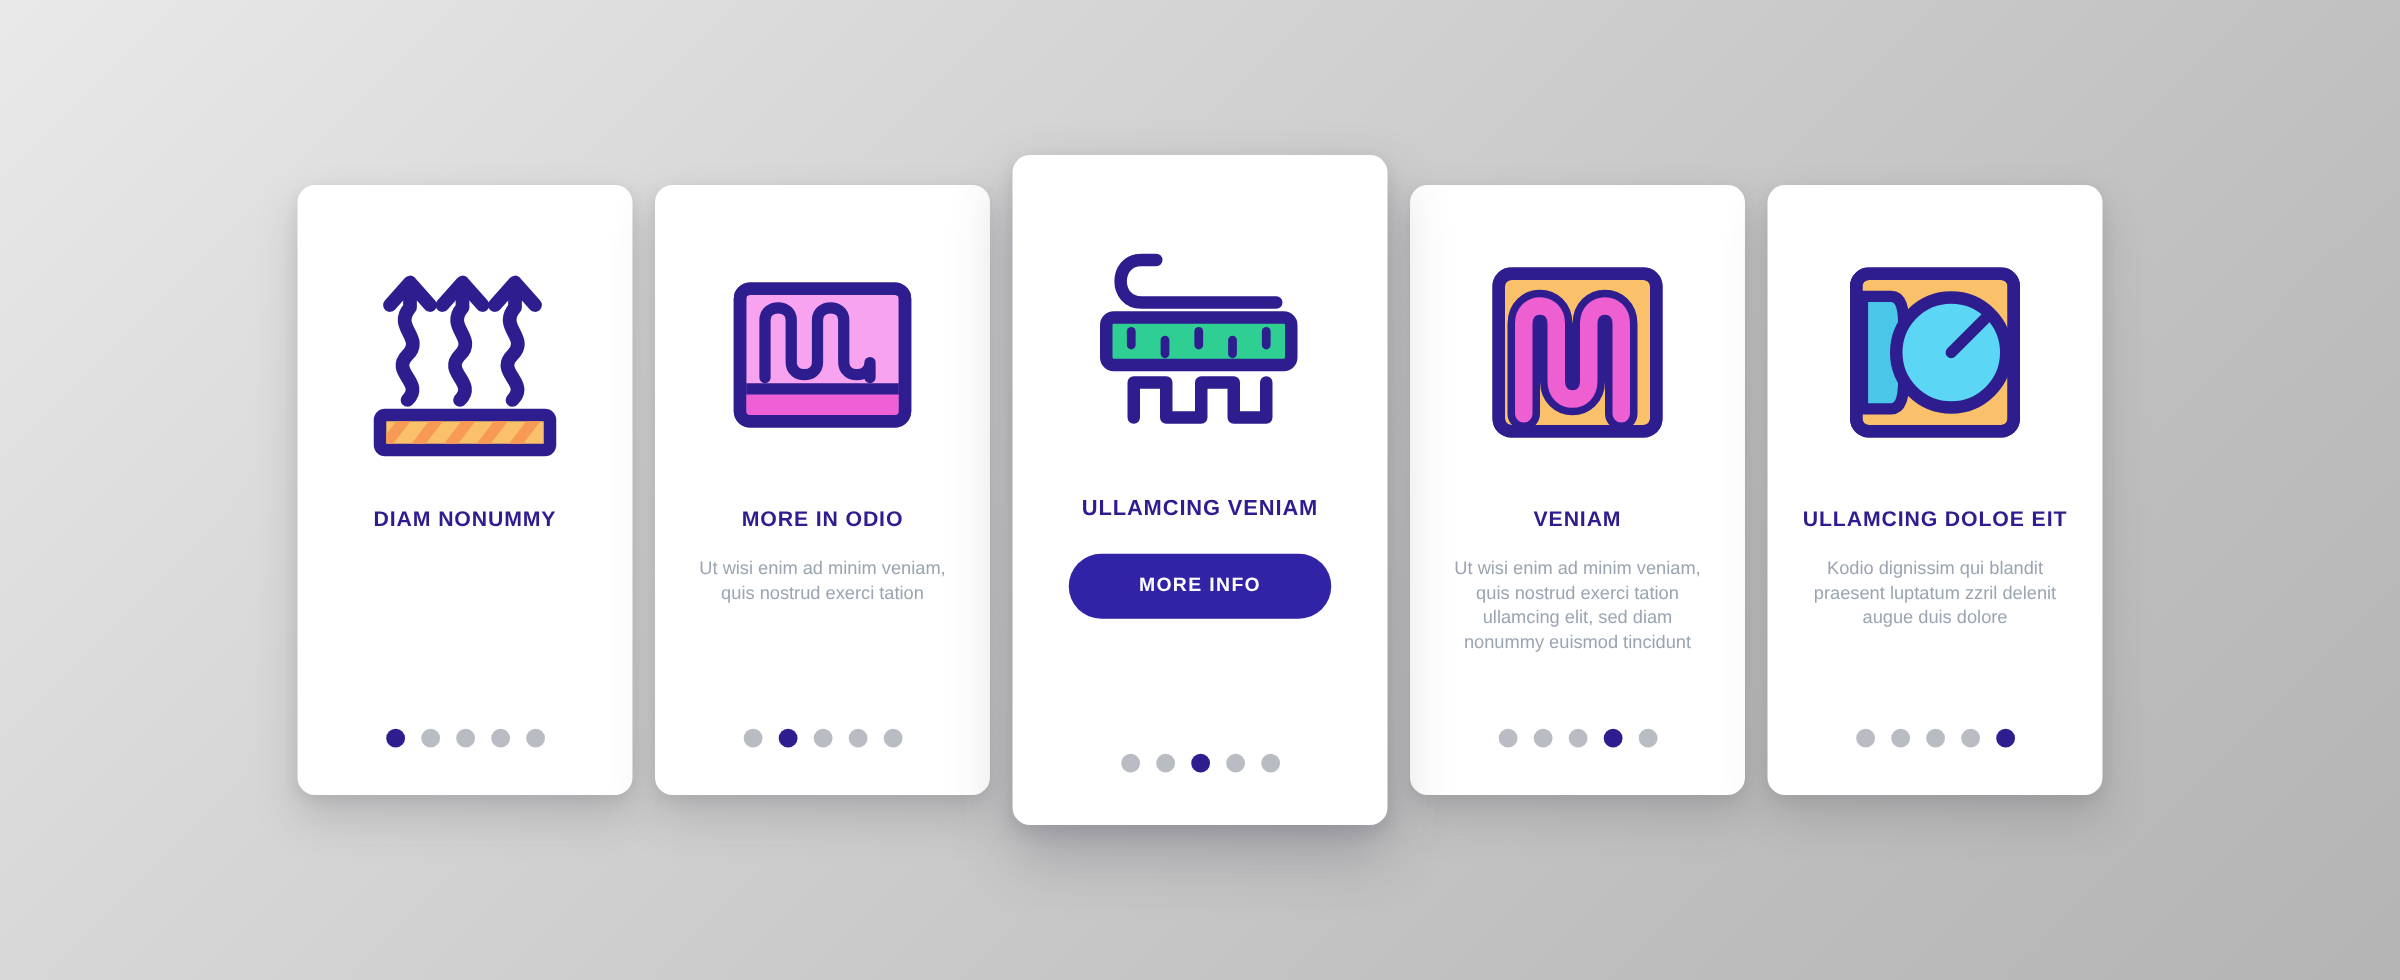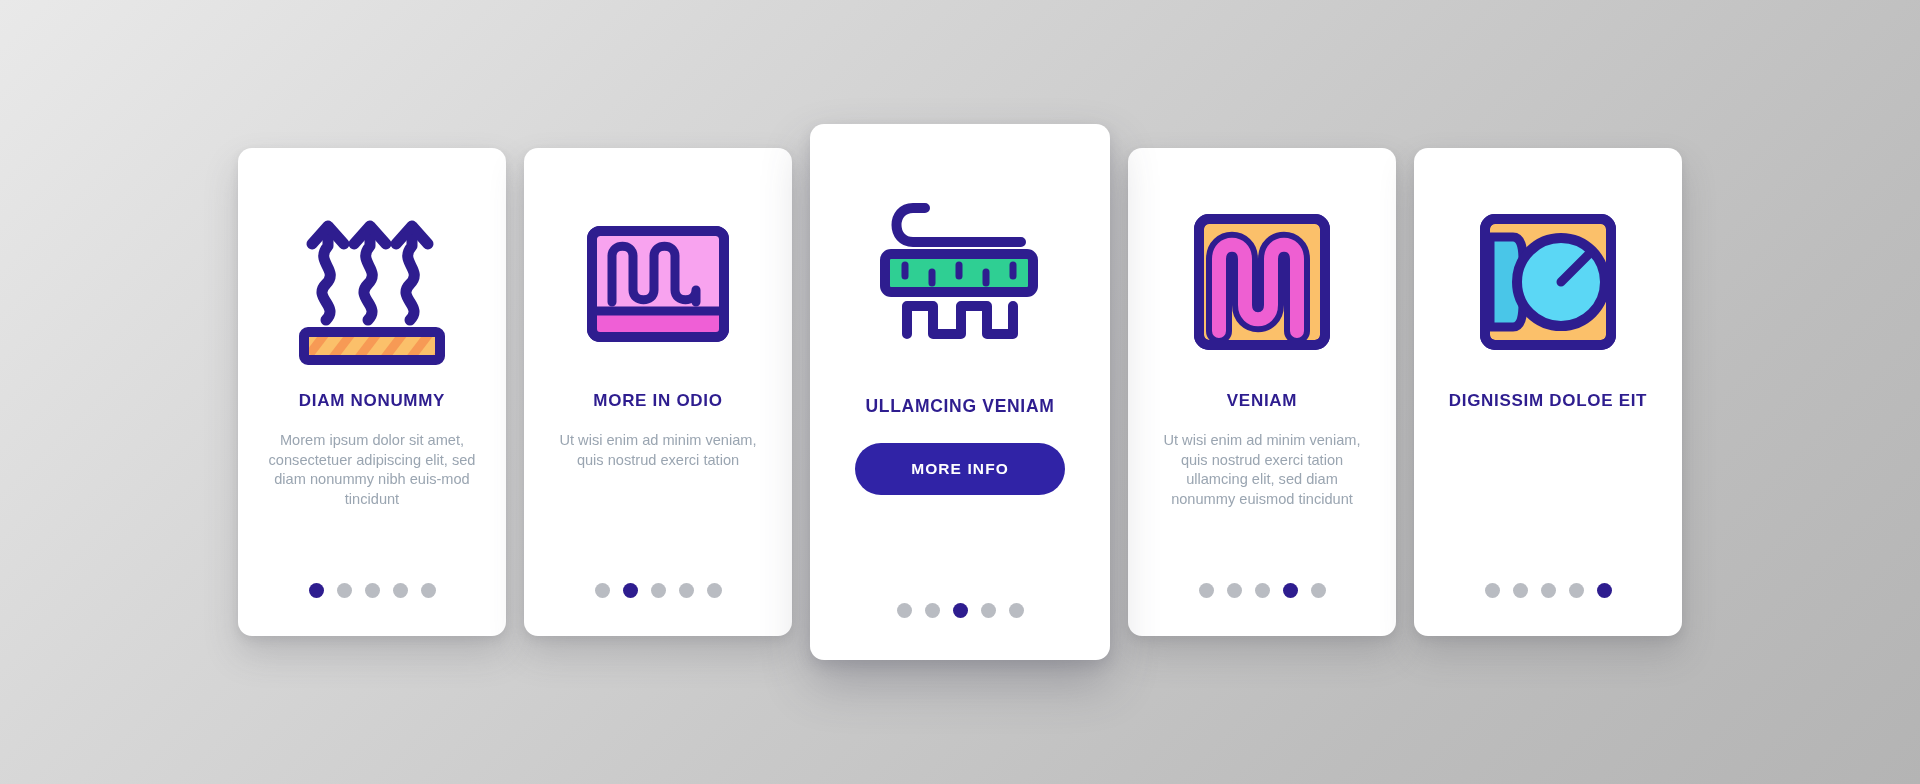--- a/index.html
+++ b/index.html
@@ -20,21 +20,21 @@
   }
   .card.side{width:268px;height:488px;padding:34px 22px 0 22px;}
   .card.center{width:300px;height:536px;padding:40px 24px 0 24px;z-index:5;
     box-shadow:0 24px 48px rgba(70,70,85,0.30), 0 6px 14px rgba(70,70,85,0.16);}
 
   .icon-wrap{height:200px;display:flex;align-items:center;justify-content:center;width:100%;}
   .card.center .icon-wrap{height:214px;}
 
   .title{
     color:#2e1d8f;font-weight:bold;letter-spacing:0.7px;
-    font-size:17px;text-align:center;margin-top:9px;line-height:1.2;
+    font-size:17px;text-align:center;margin-top:24px;line-height:1.2;
   }
   .card.center .title{font-size:17.5px;margin-top:18px;}
 
   .desc{
     color:#9aa5b1;font-size:14.6px;line-height:19.5px;text-align:center;
     margin-top:20px;max-width:215px;
   }
   .card.center .desc{margin-top:20px;max-width:200px;}
 
   .cta{
@@ -78,21 +78,20 @@
             <line x1="40" y1="166" x2="66" y2="132"></line>
             <line x1="66" y1="166" x2="92" y2="132"></line>
             <line x1="92" y1="166" x2="118" y2="132"></line>
             <line x1="118" y1="166" x2="144" y2="132"></line>
             <line x1="144" y1="166" x2="170" y2="132"></line>
           </g>
         </g>
       </svg>
     </div>
     <div class="title">DIAM NONUMMY</div>
-    <div class="desc">Morem ipsum dolor sit amet, consectetuer adipiscing elit, sed diam nonummy nibh euis-mod tincidunt</div>
     <div class="dots">
       <span class="dot active"></span>
       <span class="dot"></span>
       <span class="dot"></span>
       <span class="dot"></span>
       <span class="dot"></span>
     </div>
   </div>
 
   <div class="card side">
@@ -171,21 +170,22 @@
   <div class="card side">
     <div class="icon-wrap">
       <svg width="150" height="150" viewBox="0 0 150 150">
         <rect x="12" y="12" width="126" height="126" rx="10" fill="#fbc06a" stroke="#2e1d8f" stroke-width="10"></rect>
         <path d="M17 30 L40 30 C48 30 50 40 50 54 L50 96 C50 110 48 120 40 120 L17 120 Z" fill="#49c6e8" stroke="#2e1d8f" stroke-width="9" stroke-linejoin="round"></path>
         <circle cx="88" cy="75" r="44" fill="#5bd7f5" stroke="#2e1d8f" stroke-width="10"></circle>
         <line x1="88" y1="75" x2="117" y2="46" stroke="#2e1d8f" stroke-width="9" stroke-linecap="round"></line>
         <rect x="12" y="12" width="126" height="126" rx="10" fill="none" stroke="#2e1d8f" stroke-width="10"></rect>
       </svg>
     </div>
-    <div class="title">DIGNISSIM DOLOE EIT</div>
+    <div class="title">ULLAMCING DOLOE EIT</div>
+    <div class="desc">Kodio dignissim qui blandit praesent luptatum zzril delenit augue duis dolore</div>
     <div class="dots">
       <span class="dot"></span>
       <span class="dot"></span>
       <span class="dot"></span>
       <span class="dot"></span>
       <span class="dot active"></span>
     </div>
   </div>
 
 </div>

